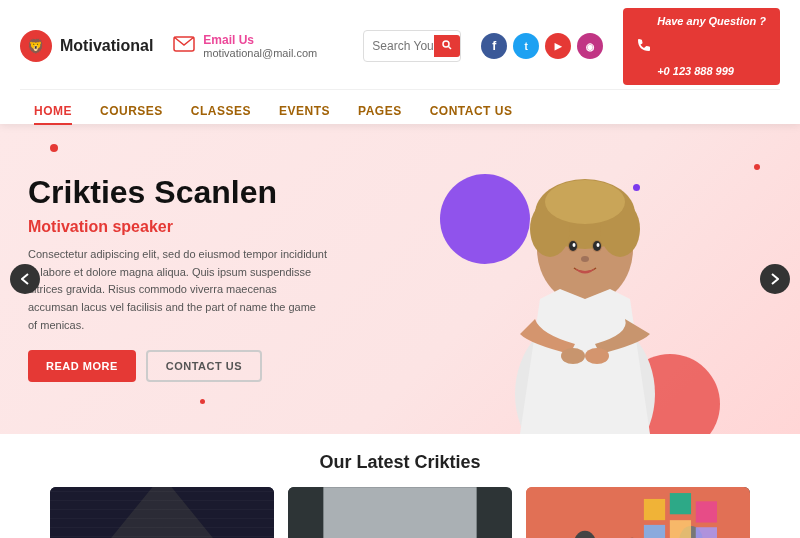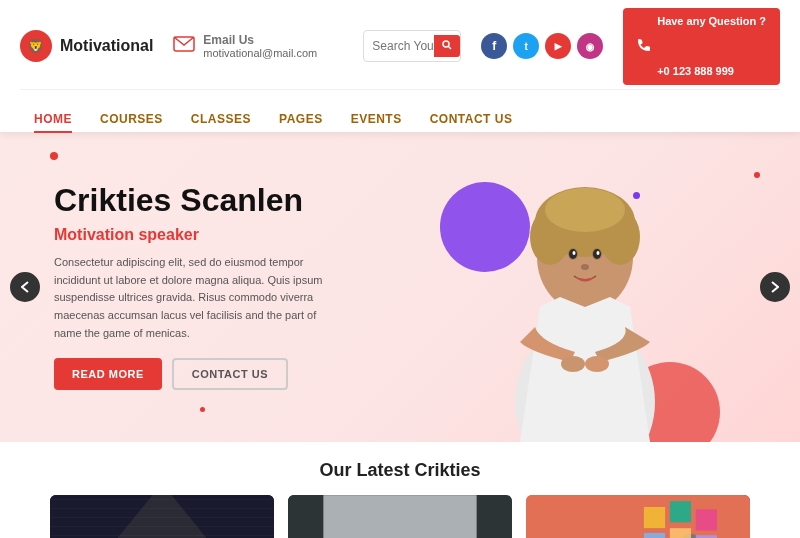--- a/index.html
+++ b/index.html
@@ -54,21 +54,21 @@
       color: #555;
       min-width: 170px;
     }
     .email-icon {
       color: #e53935;
       font-size: 18px;
     }
     .email-label {
       font-weight: 700;
       font-size: 12px;
-      color: #737373;
+      color: #ec4899;
     }
     .email-val {
       font-size: 11px;
       color: #666;
       text-align: center;
     }
     .search-box {
       display: flex;
       align-items: center;
       border: 1px solid #ddd;
@@ -121,35 +121,36 @@
       border: none;
       border-radius: 4px;
       padding: 6px 14px;
       font-size: 11px;
       font-weight: 700;
       cursor: pointer;
       display: flex;
       align-items: center;
       gap: 6px;
       white-space: nowrap;
+      font-style: italic;
     }
     .phone-btn-inner {
       display: flex;
       flex-direction: column;
       align-items: flex-start;
       line-height: 1.3;
     }
 
     
     .navbar-bottom {
       display: flex;
       align-items: center;
       gap: 0;
       border-top: 1px solid #f0f0f0;
-      padding: 16px 0 0 0;
+      padding: 8px 0 0 0;
     }
     .nav-item {
       font-size: 12px;
       font-weight: 600;
       color: #a16207;
       padding: 6px 14px;
       cursor: pointer;
       text-transform: uppercase;
       letter-spacing: 0.5px;
       position: relative;
@@ -171,21 +172,21 @@
     .hero {
       background: #fce4e4;
       background: linear-gradient(135deg, #fde8e8 0%, #fce4e4 60%, #ffd6d6 100%);
       position: relative;
       height: 310px;
       overflow: hidden;
       display: flex;
       align-items: center;
     }
     .hero-content {
-      padding: 30px 54px;
+      padding: 30px 28px;
       z-index: 2;
       position: relative;
       max-width: 380px;
     }
     .hero-title {
       font-size: 32px;
       font-weight: 800;
       color: #111;
       line-height: 1.1;
       margin-bottom: 8px;
@@ -393,22 +394,22 @@
           <span>Have any Question ?</span>
           <span style="font-size:11px;margin-top:36px;">+0 123 888 999</span>
         </div>
       </button>
     </div>
 
     <div class="navbar-bottom">
       <div class="nav-item active">HOME</div>
       <div class="nav-item">COURSES</div>
       <div class="nav-item">CLASSES</div>
+      <div class="nav-item">EVENTS</div>
       <div class="nav-item">PAGES</div>
-      <div class="nav-item">EVENTS</div>
       <div class="nav-item">CONTACT US</div>
     </div>
   </div>
 </nav>
 
 <section class="hero" style="position:relative;">
 
   <div class="scatter-dot" style="width:8px;height:8px;background:#e53935;top:20px;left:50px;"></div>
   <div class="scatter-dot" style="width:6px;height:6px;background:#e53935;top:40px;right:40px;"></div>
   <div class="scatter-dot" style="width:5px;height:5px;background:#e53935;bottom:30px;left:200px;"></div>

